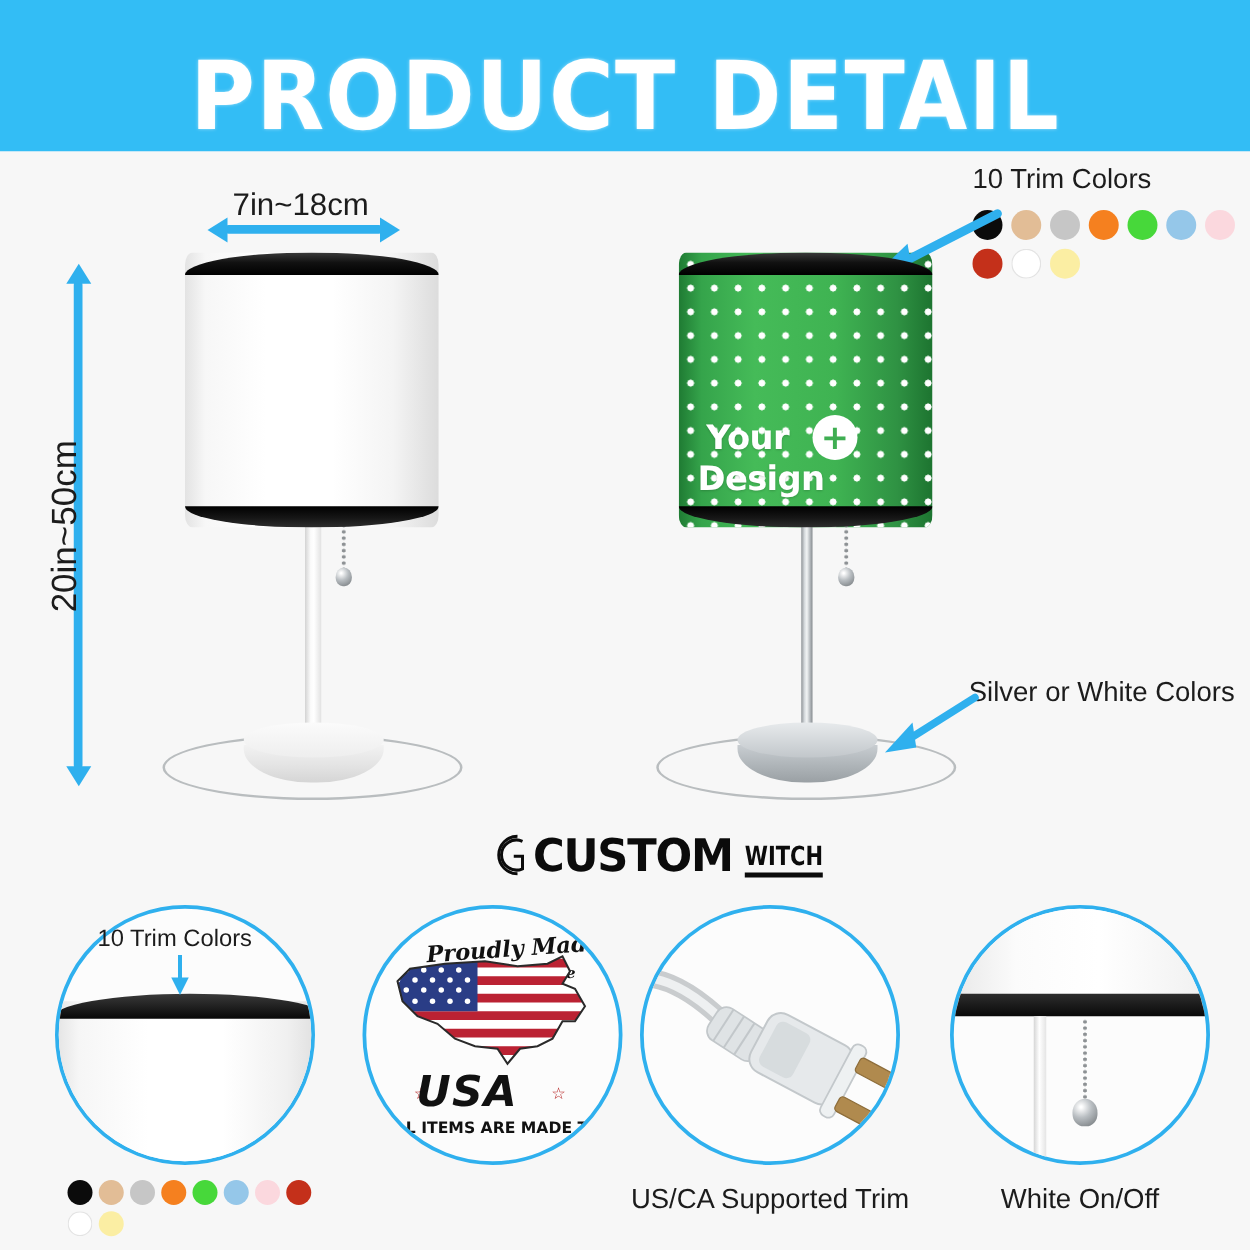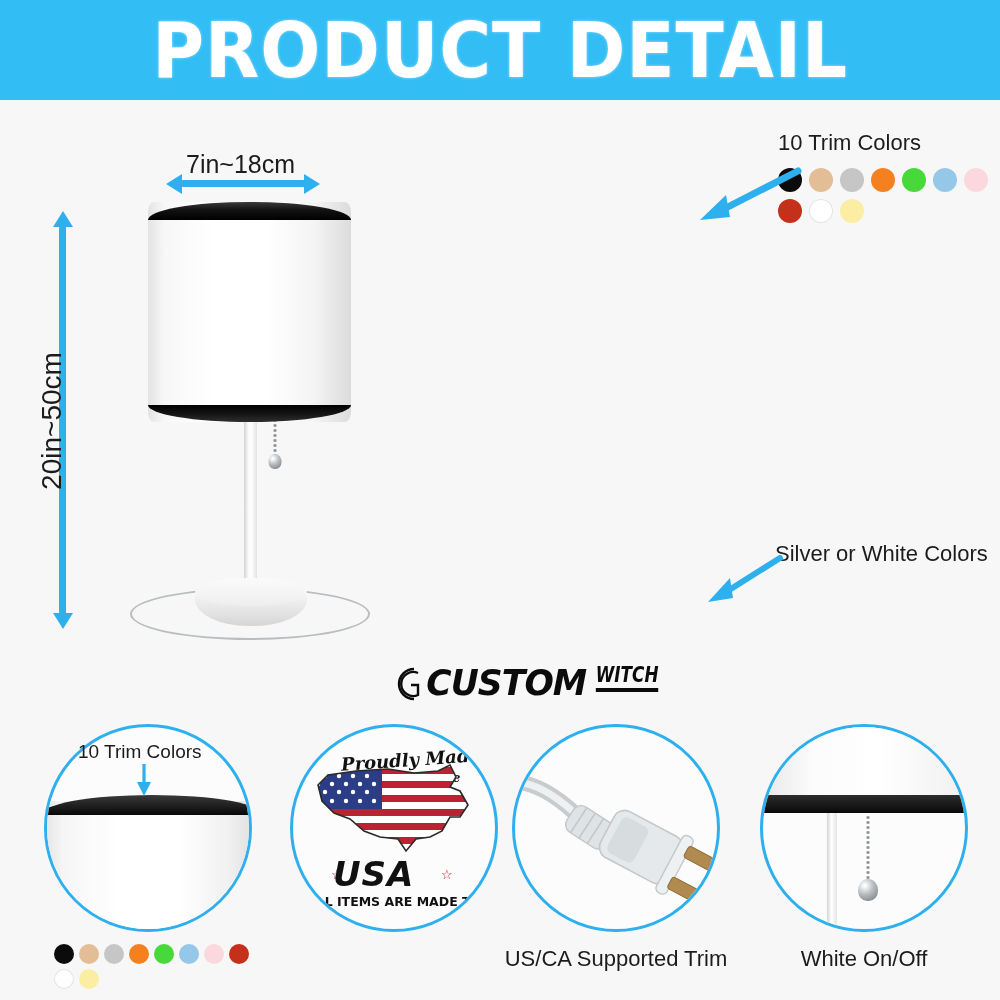--- a/index.html
+++ b/index.html
@@ -7,23 +7,23 @@
   html, body {
     width: 1000px; height: 1000px;
     font-family: "Liberation Sans", sans-serif;
     background: #f7f7f7;
     overflow: hidden;
   }
   #page { position: relative; width: 1000px; height: 1000px; background: #f7f7f7; }
 
   
   .banner {
-    position: absolute; left: 0; top: 0; width: 1000px; height: 100px;
+    position: absolute; left: 0; top: 0; width: 1000px; height: 121px;
     background: #33bdf5;
-    display: flex; align-items: center; justify-content: center;
+    display: flex; align-items: flex-end; justify-content: center;
   }
   .banner-title {
     font-family: "DejaVu Sans", sans-serif;
     color: #ffffff;
     font-weight: bold;
     font-size: 76px;
     letter-spacing: 1px;
     transform: scaleX(0.93);
     text-shadow: 0 0 3px rgba(255,255,255,0.55);
     white-space: nowrap;
@@ -153,21 +153,21 @@
   
   .swatch-wrap {
     position: absolute; display: flex; flex-wrap: wrap;
   }
   .swatch {
     border-radius: 50%;
   }
 
   
   .logo {
-    position: absolute; display: flex; align-items: flex-start; font-style: italic;
+    position: absolute; display: flex; align-items: flex-end;
   }
   .logo-custom {
     font-family: "DejaVu Sans", sans-serif; font-weight: bold;
     font-size: 36px; color: #0b0b0b; letter-spacing: -1px;
     transform: scaleX(0.96); line-height: 1;
   }
   .logo-witch {
     font-family: "DejaVu Sans", sans-serif; font-weight: bold;
     font-size: 21px; color: #0b0b0b; letter-spacing: 0px;
     transform: scaleX(0.8); line-height: 1;
@@ -233,20 +233,40 @@
       <div class="chain-knob"></div>
     </div>
 
     <div class="shade" style="left:28px; top:12px; width:203px; height:220px;">
       <div class="shade-body shade-white"></div>
       <div class="trim-top"></div>
       <div class="trim-bottom"></div>
     </div>
   </div>
 
+  <div class="lamp" style="left:515px; top:190px; width:260px; height:460px;">
+    <div class="cord-loop" style="left:10px; top:398px; width:240px; height:52px;"></div>
+    <div class="base" style="left:75px; top:388px; width:112px; height:48px;">
+      <div class="base-side base-silver-side"></div>
+      <div class="base-top base-silver-top"></div>
+    </div>
+    <div class="pole pole-silver" style="left:126px; top:225px; width:9px; height:185px;"></div>
+    <div class="pullchain" style="left:155px; top:228px; width:13px; height:40px;">
+      <div class="chain-line"></div>
+      <div class="chain-knob"></div>
+    </div>
+    <div class="shade" style="left:28px; top:12px; width:203px; height:220px;">
+      <div class="shade-body shade-green"></div>
+      <div class="design-text" style="left:22px; top:133px;">Your</div>
+      <div class="plus-badge" style="left:107px; top:130px;">+</div>
+      <div class="design-text" style="left:15px; top:166px;">Design</div>
+      <div class="trim-top"></div>
+      <div class="trim-bottom"></div>
+    </div>
+  </div>
 
   <div class="lbl" style="left:778px; top:130px; font-size:22px;">10 Trim Colors</div>
 
   <div class="swatch-wrap" style="left:778px; top:168px; width:232px; gap:7px 7px;">
       <div class="swatch" style="width: 24px; height: 24px; background: rgb(11, 11, 11);"></div>
       <div class="swatch" style="width: 24px; height: 24px; background: rgb(226, 189, 150);"></div>
       <div class="swatch" style="width: 24px; height: 24px; background: rgb(198, 198, 198);"></div>
       <div class="swatch" style="width: 24px; height: 24px; background: rgb(245, 128, 31);"></div>
       <div class="swatch" style="width: 24px; height: 24px; background: rgb(71, 216, 58);"></div>
       <div class="swatch" style="width: 24px; height: 24px; background: rgb(149, 199, 233);"></div>

